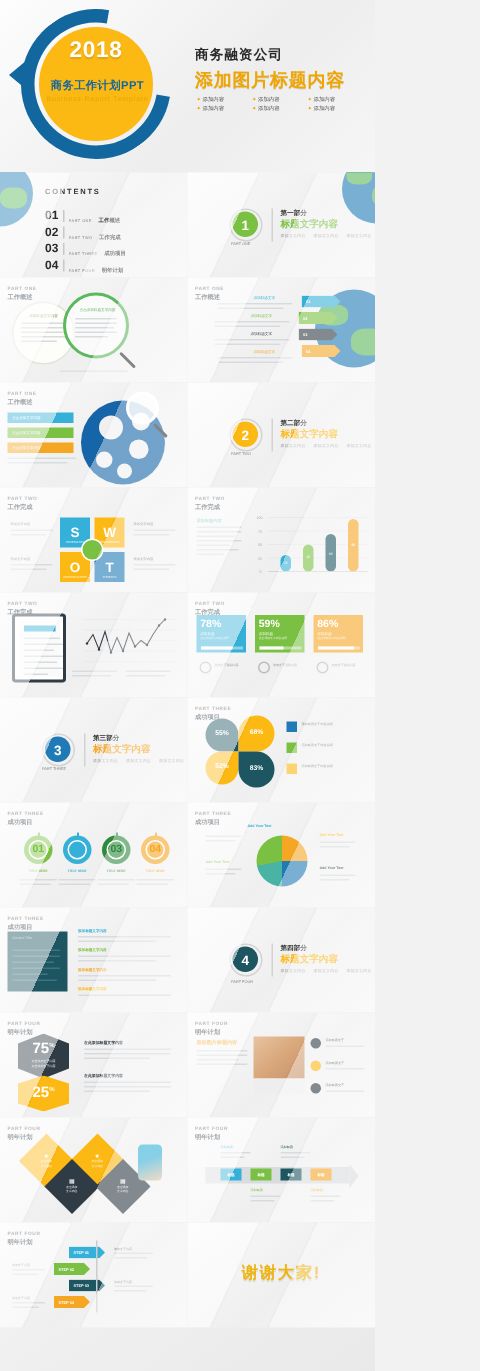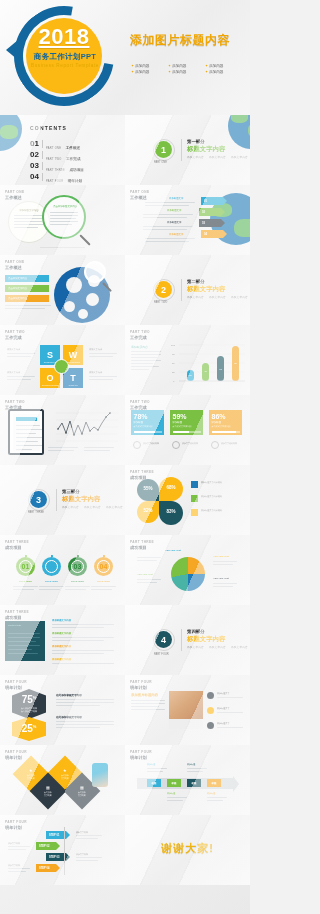--- a/index.html
+++ b/index.html
@@ -15,22 +15,22 @@
 
   
   .cover { position:absolute; left:0; top:0; width:250px; height:115px; overflow:hidden;
            background:linear-gradient(135deg,#fdfdfd,#ededed 60%,#f6f6f6); }
   .cover .ring { position:absolute; left:14px; top:6px; width:100px; height:100px;
                  border-radius:50%; border:9px solid #12679f;
                  border-right-color:transparent; transform:rotate(-35deg); }
   .cover .disc { position:absolute; left:26px; top:18px; width:76px; height:76px;
                  border-radius:50%; background:#fcb813; }
   .cover .yr { position:absolute; left:26px; top:26px; width:76px; text-align:center;
-               font-size:22px; font-weight:bold; color:#fff; letter-spacing:.5px;
-               line-height:1; text-shadow:0 1px 1px rgba(0,0,0,.12);text-decoration:underline; }
+               font-size:15px; font-weight:bold; color:#fff; letter-spacing:.5px;
+               line-height:1; text-shadow:0 1px 1px rgba(0,0,0,.12); }
   .cover .sub1 { position:absolute; left:20px; top:52px; width:90px; text-align:center;
                  font-size:7.5px; font-weight:bold; color:#12679f; letter-spacing:.3px; }
   .cover .sub2 { position:absolute; left:20px; top:63px; width:90px; text-align:center;
                  font-size:4.6px; color:#e0a800; letter-spacing:.6px; }
   .cover .tri { position:absolute; left:6px; top:40px; width:0; height:0;
                 border-top:10px solid transparent; border-bottom:10px solid transparent;
                 border-right:12px solid #12679f; }
   .cover .ct { position:absolute; left:130px; top:30px; }
   .cover .ct .c1 { font-size:9px; font-weight:bold; color:#2b2b2b; letter-spacing:.8px; }
   .cover .ct .c2 { font-size:12px; font-weight:bold; color:#f0a500; letter-spacing:.5px;
@@ -160,20 +160,21 @@
 <div class="page">
 
   <div class="cover">
     <div class="tri"></div>
     <div class="ring"></div>
     <div class="disc"></div>
     <div class="yr">2018</div>
     <div class="sub1">商务工作计划PPT</div>
     <div class="sub2">Business Report Template</div>
     <div class="ct">
+      <div class="c1">商务融资公司</div>
       <div class="c2">添加图片标题内容</div>
     </div>
     <div class="blist">
       <span>添加内容</span>
       <span>添加内容</span>
       <span>添加内容</span>
       <span>添加内容</span>
       <span>添加内容</span>
       <span>添加内容</span>
     </div>

